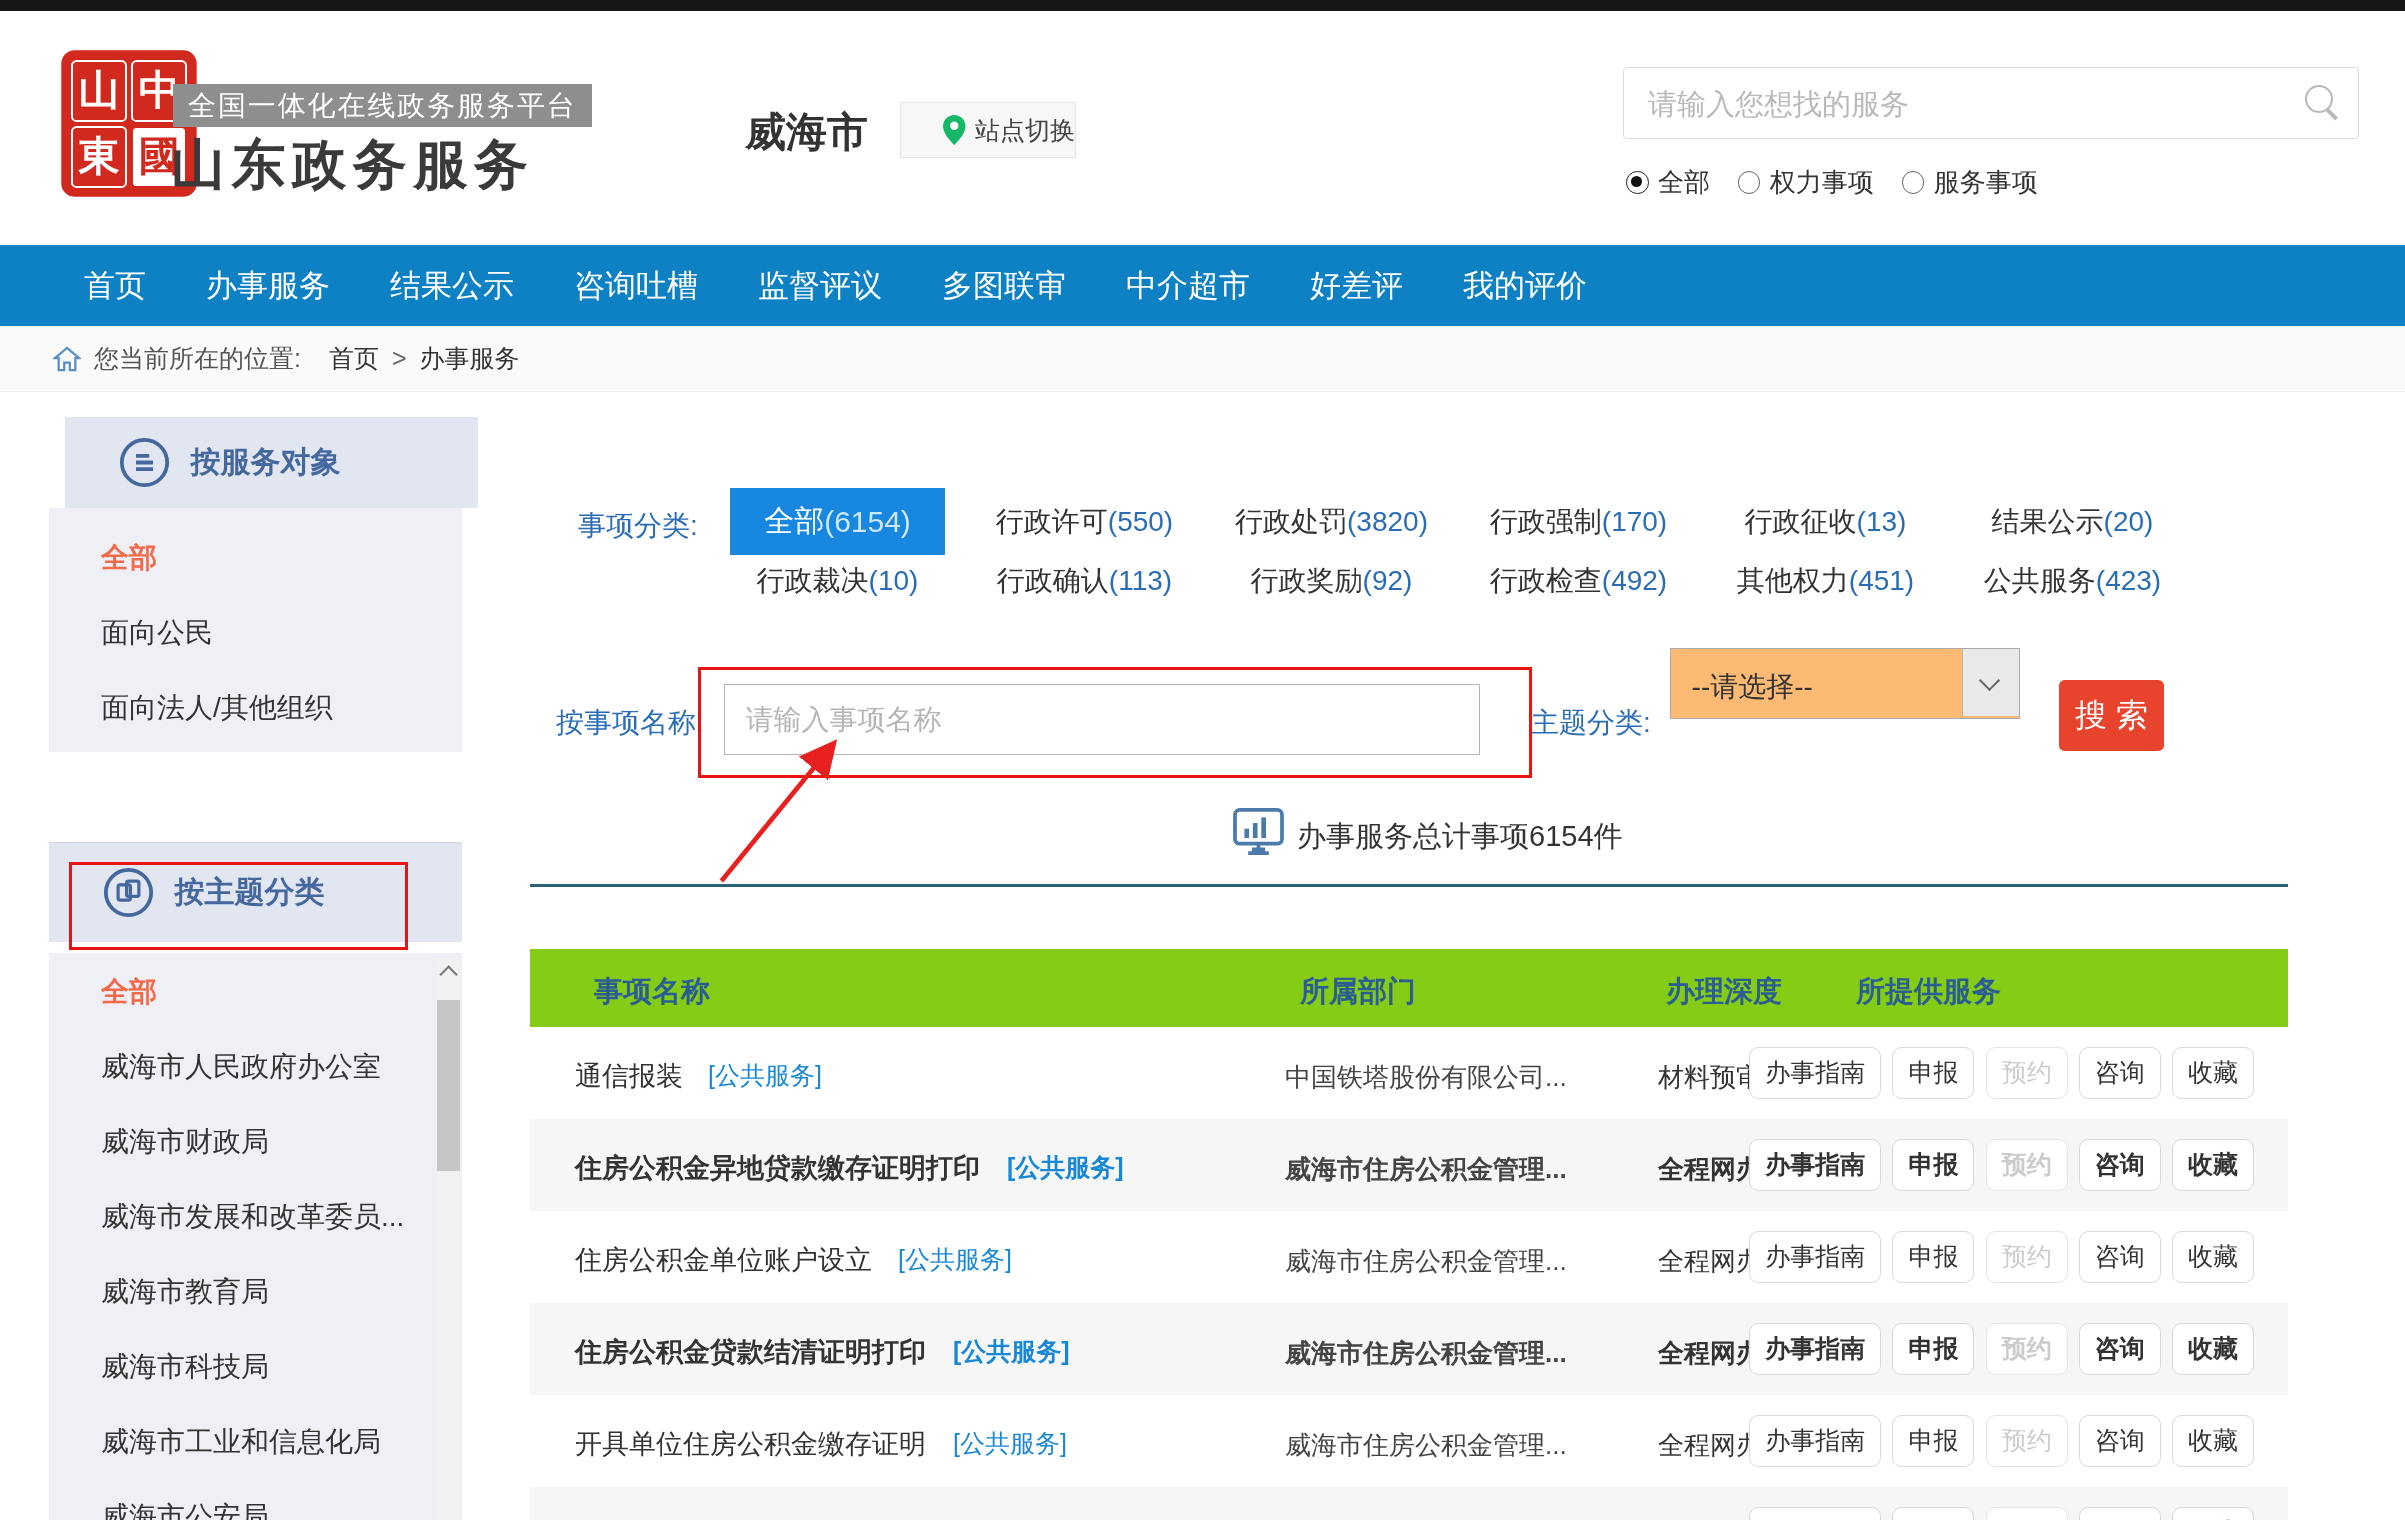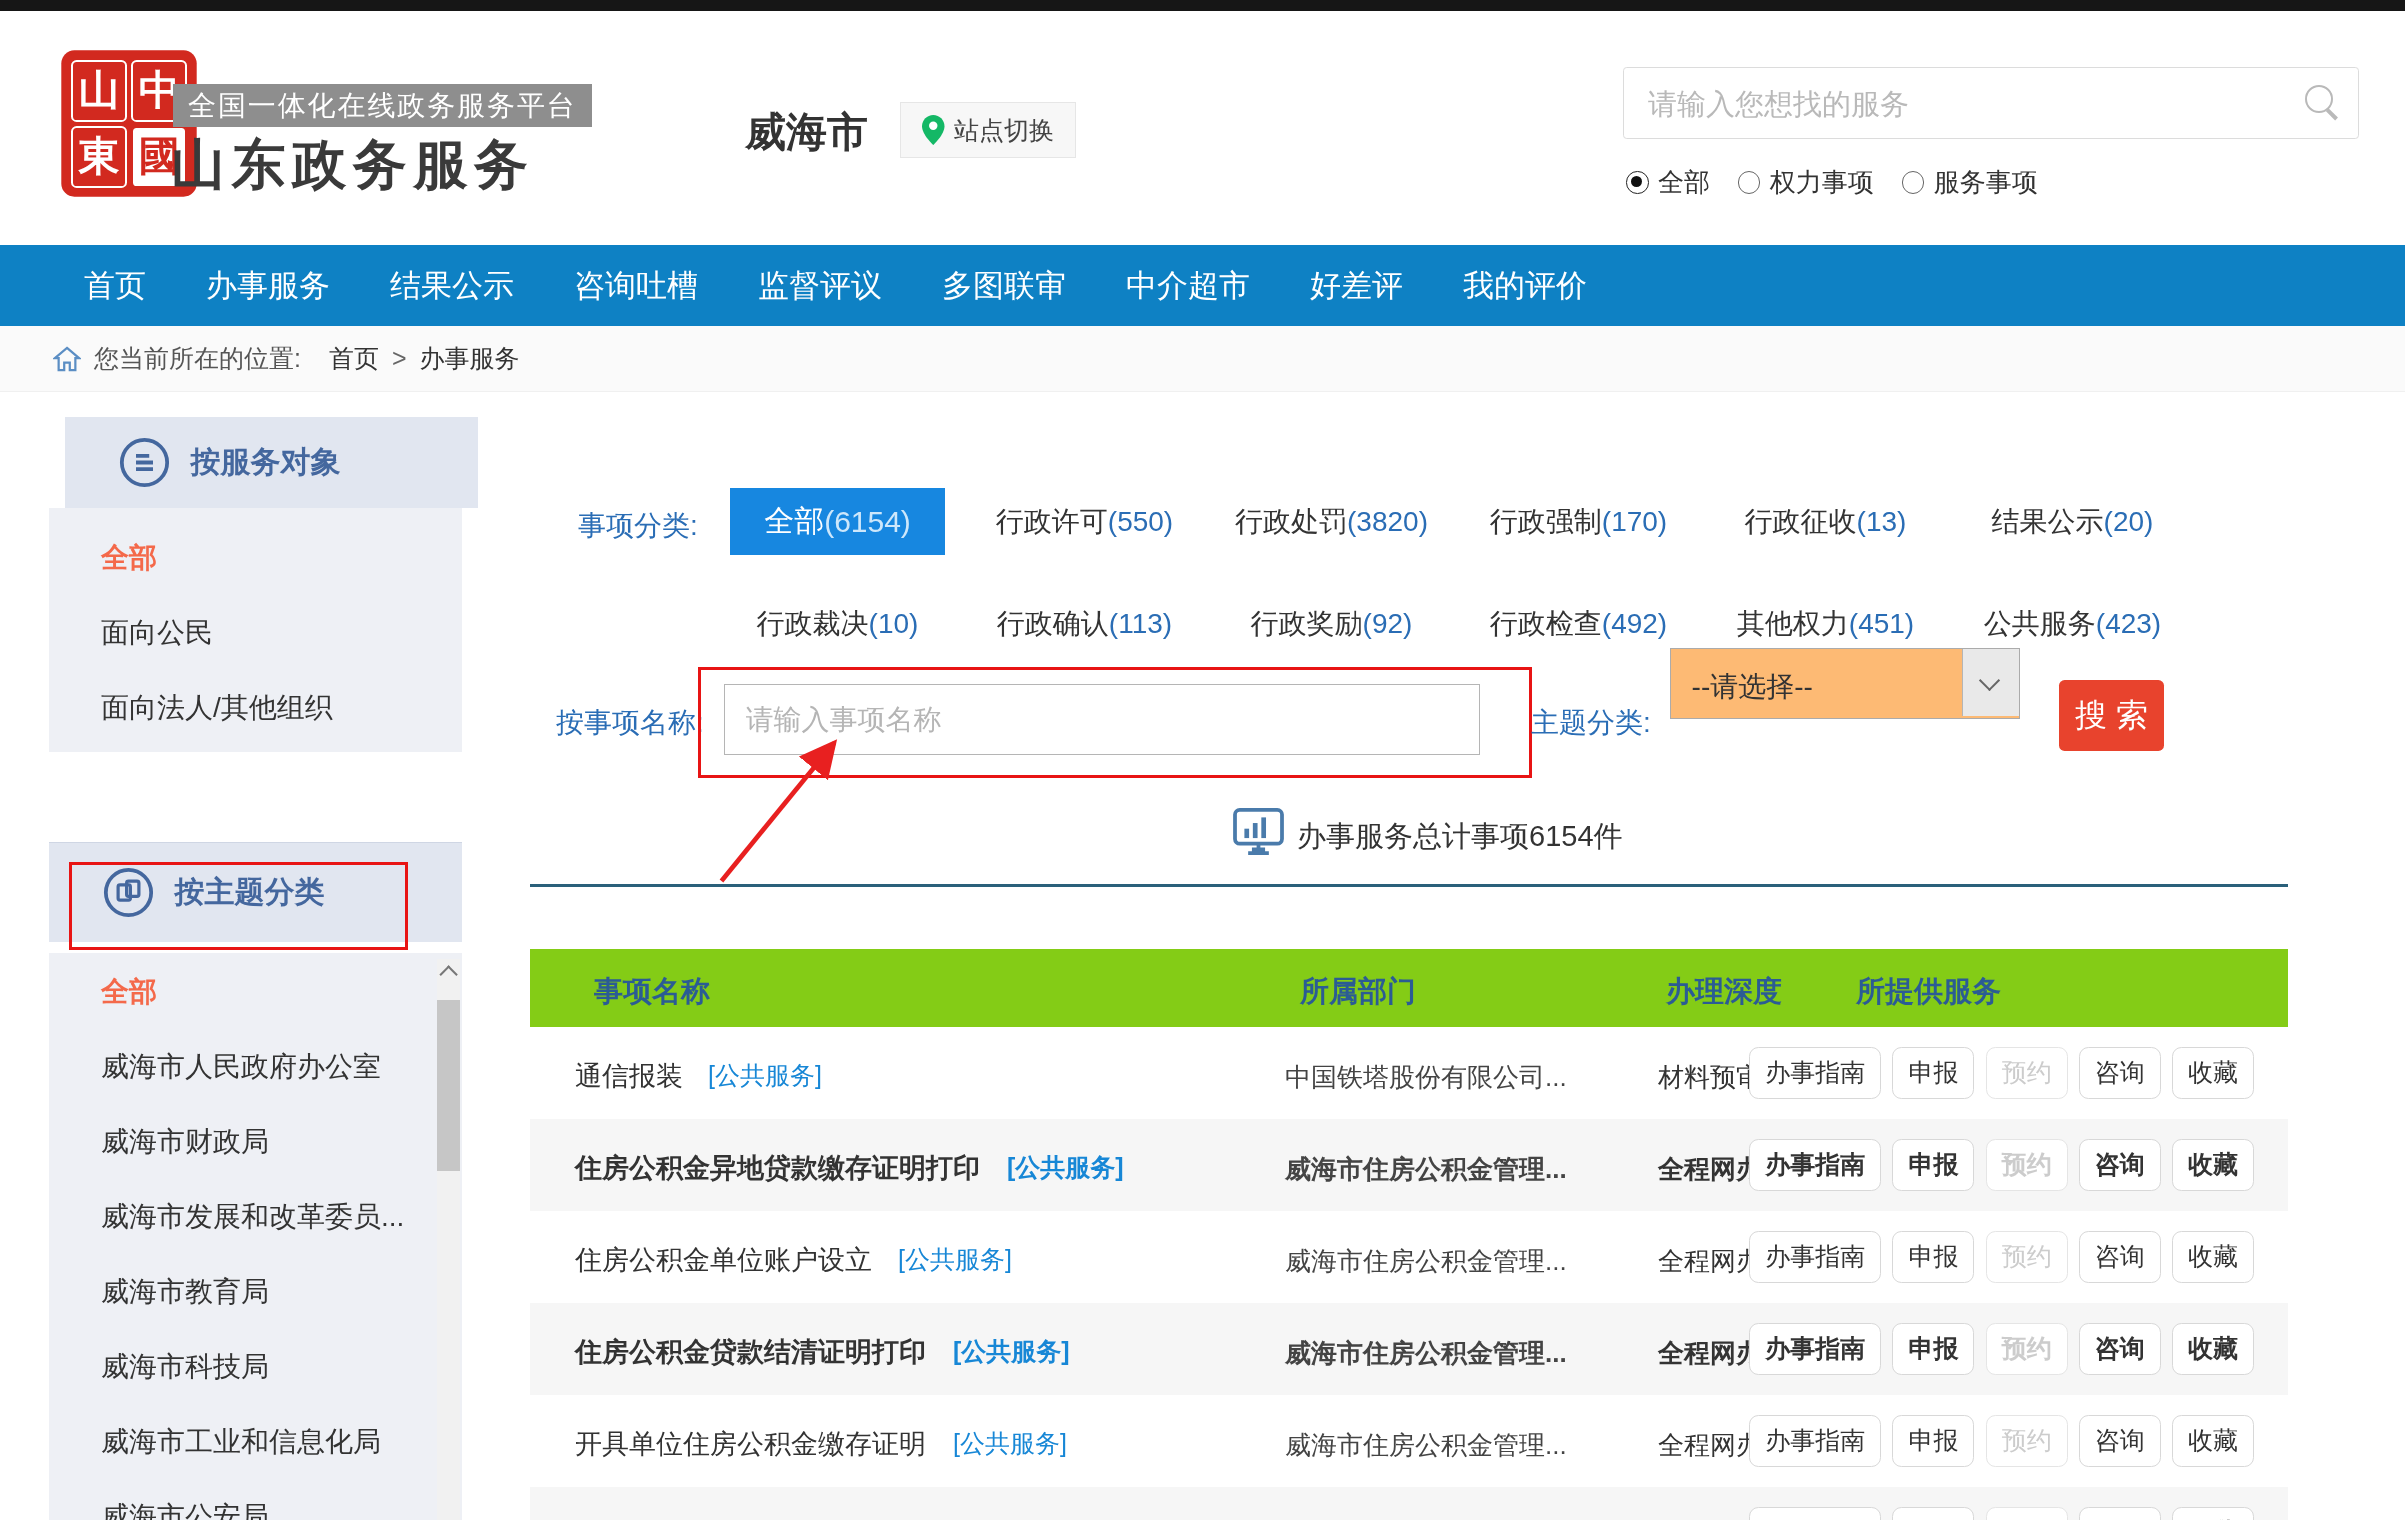--- a/index.html
+++ b/index.html
@@ -16,21 +16,21 @@
         box-shadow:0 0 0 3.7px #d2291f;display:grid;grid-template-columns:1fr 1fr;grid-template-rows:1fr 1fr;
         padding:5.6px;box-sizing:border-box;gap:3.7px;}
   .seal-cell{display:flex;align-items:center;justify-content:center;font-weight:bold;font-size:41px;
         color:#fff;border:2.8px solid #fff;border-radius:5.6px;line-height:1;}
   .seal-cell.inv{background:#fff;color:#d2291f;border-color:#d2291f;}
   #banner{left:173px;top:73px;height:43px;background:#8e8e8e;color:#fff;font-size:28px;
         line-height:43px;padding:0 15px;letter-spacing:1.9px;white-space:nowrap;}
   #site-name{left:171px;top:118px;font-size:54px;font-weight:bold;color:#3a3a3a;letter-spacing:6.6px;white-space:nowrap;}
   #city{left:745px;top:94px;font-size:41px;font-weight:bold;color:#333;}
   #site-switch{left:900px;top:91px;width:176px;height:56px;background:#f7f7f7;border:1.9px solid #e6e6e6;
-        display:flex;align-items:center;justify-content:center;gap:9.4px;font-size:25px;color:#444;cursor:pointer;box-sizing:border-box;}
+        display:flex;align-items:center;justify-content:flex-end;gap:9.4px;font-size:25px;color:#444;cursor:pointer;box-sizing:border-box;}
   #top-search{left:1623px;top:56px;width:736px;height:72px;border:1.9px solid #dcdcdc;border-radius:3.7px;box-sizing:border-box;}
   #top-search-ph{left:24px;top:17px;font-size:29px;color:#b9b9b9;}
   .magnifier{display:inline-block;width:34px;height:34px;position:relative;}
   .magnifier .lens{position:absolute;left:0;top:0;width:24px;height:24px;border:2.8px solid #b9b9b9;border-radius:50%;}
   .magnifier .handle{position:absolute;width:3.7px;height:13px;background:#b9b9b9;left:25px;top:22.5px;transform:rotate(-45deg);}
   .magnifier.gray .lens{border-color:#9a9a9a;} .magnifier.gray .handle{background:#9a9a9a;}
   #top-search .magnifier{position:absolute;right:19px;top:17px;}
   #radio-row{left:1626px;top:154px;display:flex;gap:28px;align-items:center;font-size:26px;color:#333;}
   .radio-opt{display:flex;align-items:center;gap:9.4px;cursor:pointer;}
   .radio-circle{width:22.5px;height:22.5px;border:1.9px solid #666;border-radius:50%;box-sizing:border-box;position:relative;background:#fff;}
@@ -68,21 +68,21 @@
   #dept-scroll .arrow{position:absolute;left:4.7px;top:9.4px;width:11.2px;height:11.2px;border-left:2.8px solid #777;border-top:2.8px solid #777;transform:rotate(45deg);}
   #dept-thumb{position:absolute;left:0;top:41px;width:22.5px;height:171px;background:#c6c6c6;}
 
   
   #annot-dept{left:69px;top:862px;width:333px;height:82px;border:3.7px solid #e81414;pointer-events:none;}
 
   
   #filters-label{left:578px;top:507px;font-size:28px;color:#2a6db5;}
   .chip-row{position:absolute;left:714px;width:1499px;display:grid;grid-template-columns:repeat(6,247px);}
   #chip-row1{top:487px;}
-  #chip-row2{top:589px;}
+  #chip-row2{top:546px;}
   .chip-cell{height:69px;display:flex;align-items:center;justify-content:center;}
   .chip{font-size:28px;color:#333;cursor:pointer;white-space:nowrap;}
   .chip .cnt{color:#2a6db5;}
   .chip.active{background:#1787e0;color:#fff;height:67px;display:flex;align-items:center;padding:0 34px;font-size:30px;}
   .chip.active .cnt{color:#cde7fb;}
 
   
   #name-label{left:556px;top:704px;font-size:28px;color:#2a6db5;}
   #annot-input{left:698px;top:667px;width:828px;height:105px;border:3.7px solid #e81414;pointer-events:none;}
   #name-input{left:724px;top:684px;width:756px;height:71px;border:1.9px solid #b5b5b5;box-sizing:border-box;

